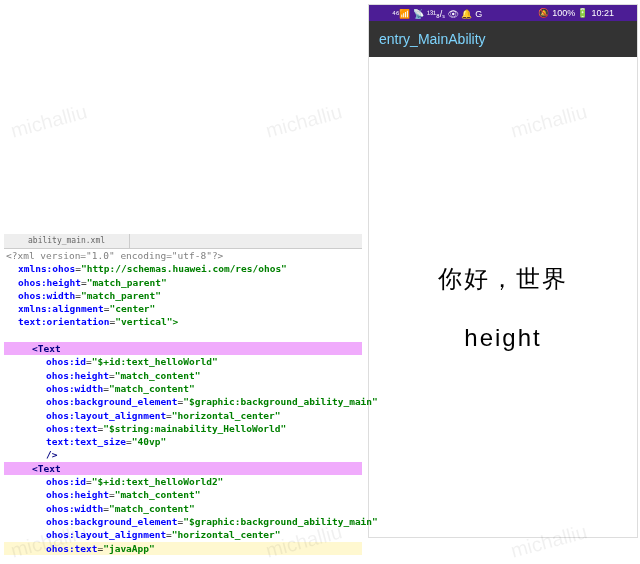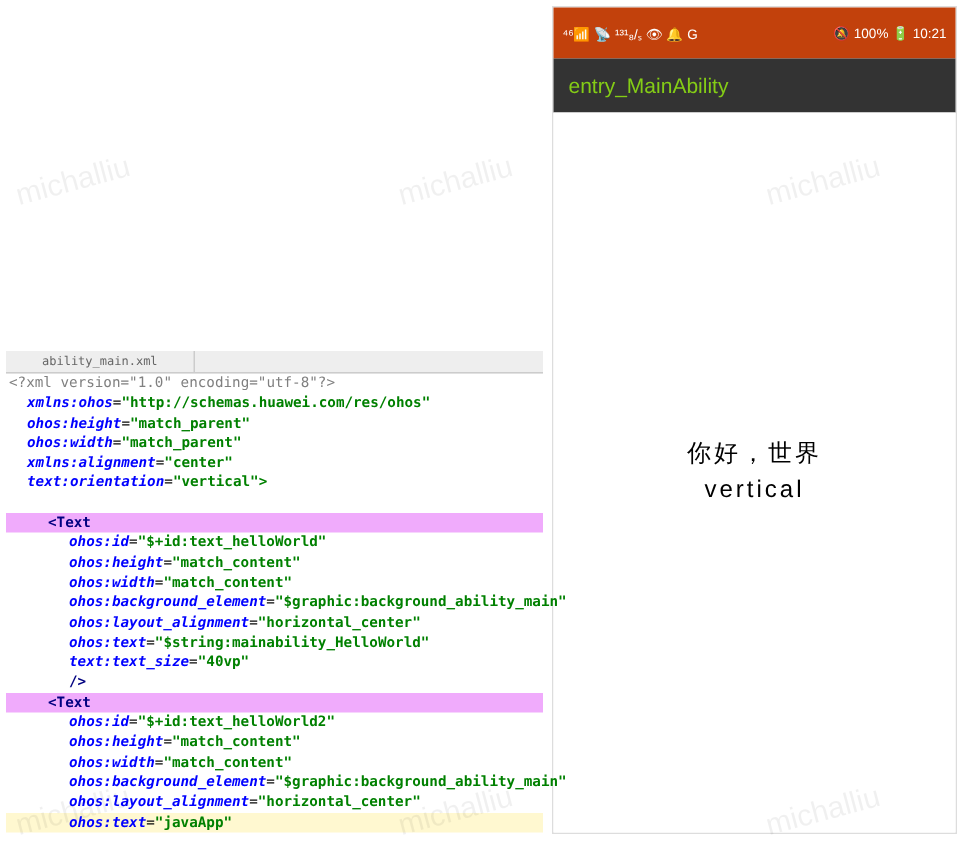--- a/index.html
+++ b/index.html
@@ -1,27 +1,27 @@
 <!DOCTYPE html>
 <html><head>
 <meta charset="utf-8">
 <style>
 body { margin:0; width:640px; height:564px; font-family:Arial,sans-serif; background:#fff; position:relative; }
 .watermark { position:absolute; color:rgba(0,0,0,0.06); font-size:20px; transform:rotate(-15deg); pointer-events:none; z-index:100; }
 .phone { position:absolute; right:2px; top:4px; width:268px; border:1px solid #ddd; }
-.statusbar { height:34px; background:#c2410c; color:#fff; font-size:9px; display:flex; justify-content:space-between; align-items:center; padding:0 6px; }
-.appbar { height:36px; background:#333; color:#84cc16; font-size:14px; display:flex; align-items:center; padding:0 10px; }
+.statusbar { height:16px; background:#4c1d95; color:#fff; font-size:9px; display:flex; justify-content:space-between; align-items:center; padding:0 23px; }
+.appbar { height:36px; background:#333; color:#7dd3fc; font-size:14px; display:flex; align-items:center; padding:0 10px; }
 .phone-body { height:480px; background:#fff; display:flex; flex-direction:column; align-items:center; justify-content:center; }
-.phone-body div { font-size:16px; text-align:center; letter-spacing:2px; line-height:1.5; }
+.phone-body div { font-size:24px; text-align:center; letter-spacing:2px; line-height:1.5;margin-top:23px; }
 .code { position:absolute; left:4px; top:234px; right:278px; bottom:4px; font-family:Menlo,Consolas,monospace; font-size:9.5px; line-height:1.4; }
 .tabs { height:14px; background:#eee; border-bottom:1px solid #ccc; display:flex; }
 .tab { padding:0 24px; font-size:8px; color:#666; border-right:1px solid #ccc; display:flex; align-items:center; }
 .ln { padding-left:2px; white-space:pre; }
 .i1 { padding-left:14px; } .i2 { padding-left:28px; } .i3 { padding-left:42px; }
-.tag{color:#000080;font-weight:bold;} .attr{color:#0000ff;font-weight:bold;font-style:italic;} .val{color:#008000;font-weight:bold;} .dec{color:#808080;}
+.tag{color:#000080;font-weight:bold;} .attr{color:#0000ff;font-weight:bold;} .val{color:#008000;font-weight:bold;} .dec{color:#808080;}
 .sel { background:#f0abfc; }
 .hl { background:#fff8d0; }
 </style>
 </head>
 <body>
 
 <div class="watermark" style="left:10px;top:110px;">michalliu</div>
 <div class="watermark" style="left:265px;top:110px;">michalliu</div>
 <div class="watermark" style="left:510px;top:110px;">michalliu</div>
 <div class="watermark" style="left:10px;top:530px;">michalliu</div>
@@ -31,21 +31,21 @@
 <div class="phone">
   <div class="statusbar">
     <span>⁴⁶📶 📡 ¹³¹₈/ₛ 👁 🔔 G</span>
     <span>🔕 100% 🔋 10:21</span>
   </div>
   <div class="appbar">
     <span>entry_MainAbility</span>
   </div>
   <div class="phone-body">
     <div>你好，世界</div>
-    <div>vertical</div>
+    <div>height</div>
   </div>
 </div>
 
 <div class="code">
   <div class="tabs">
     <div class="tab">ability_main.xml</div>
   </div>
   <div class="ln"><span class="dec">&lt;?xml version="1.0" encoding="utf-8"?&gt;</span></div>
   <div id="rootattrs">
       <div class="ln i1"><span class="attr">xmlns:ohos</span>=<span class="val">"http://schemas.huawei.com/res/ohos"</span></div>

